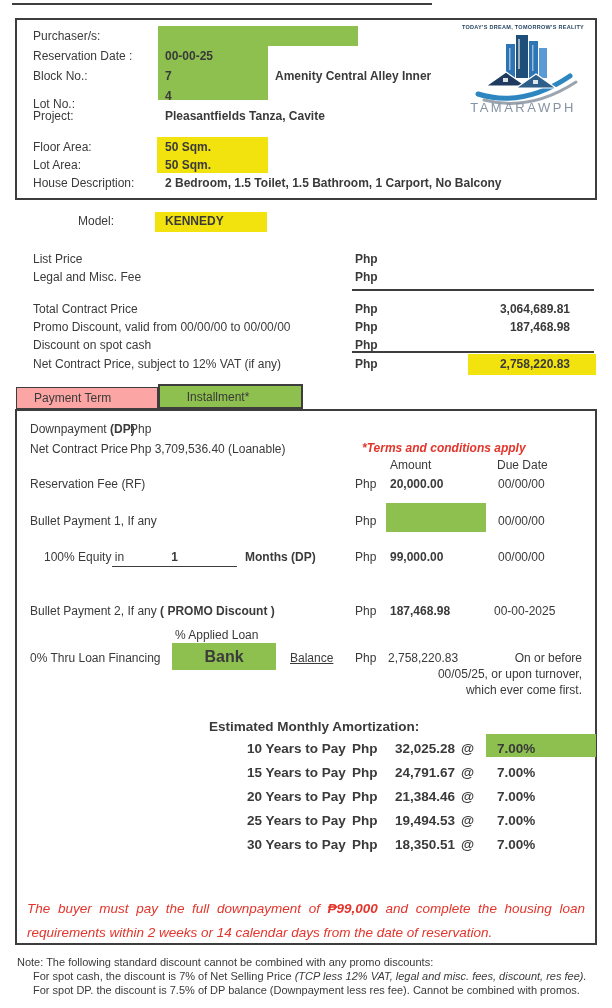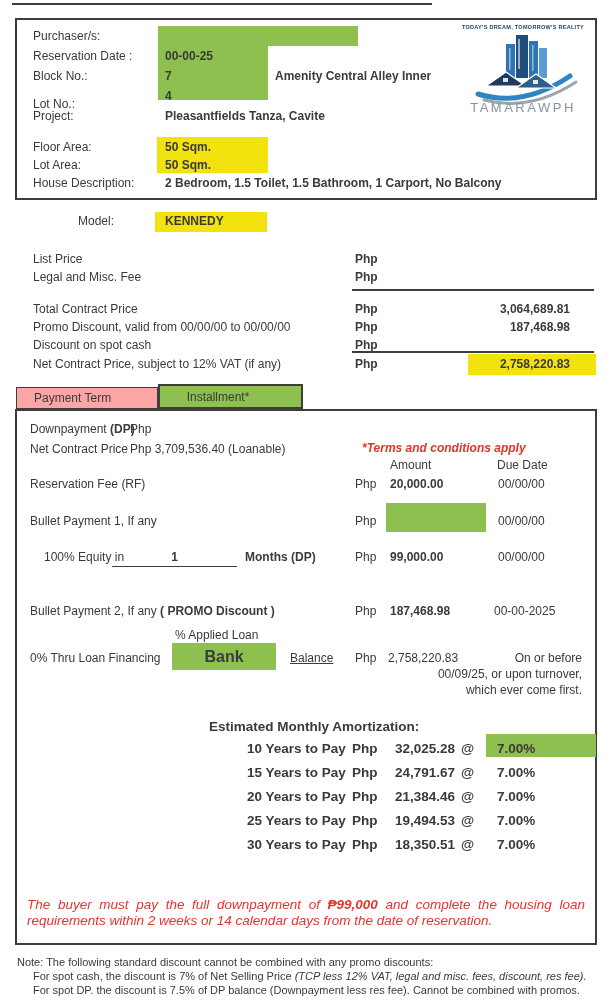--- a/index.html
+++ b/index.html
@@ -12,21 +12,21 @@
   .sm{font-size:11px;}
   .amort{font-size:13.5px;font-weight:700;}
   .box{position:absolute;border:2px solid var(--border,#3d3d3d);box-sizing:border-box;}
   .fillg{position:absolute;background:var(--green,#8dc04f);}
   .filly{position:absolute;background:var(--yellow,#f2e20e);}
   .hline{position:absolute;height:1.5px;background:var(--border,#3d3d3d);}
   .ar{text-align:right;}
   .ac{text-align:center;}
   .tab{position:absolute;box-sizing:border-box;border:1.5px solid var(--border,#3d3d3d);}
   .promo-body{position:absolute;font-size:13.5px;font-style:italic;text-align:justify;
-              line-height:16px;color:var(--red,#e2352b);white-space:normal;}
+              line-height:24px;color:var(--red,#e2352b);white-space:normal;}
   .tagline{position:absolute;font-size:5.5px;font-weight:700;letter-spacing:.3px;
            color:#1c3d5a;text-align:center;white-space:nowrap;}
 </style>
 </head>
 <body>
 
 <div class="page">
 
   <div class="hline" style="left:12px;top:3px;width:420px;height:2px;"></div>
 
@@ -147,21 +147,21 @@
 
   <div class="t" style="left:175px;top:629px;">% Applied Loan</div>
 
   <div class="fillg" style="left:172px;top:643px;width:104px;height:27px;"></div>
   <div class="t" style="left:30px;top:652px;">0% Thru Loan Financing</div>
   <div class="t b ac" style="left:172px;top:648px;width:104px;font-size:16px;color:#3b3b3b;">Bank</div>
   <div class="t" style="left:290px;top:652px;text-decoration:underline;">Balance</div>
   <div class="t" style="left:355px;top:652px;">Php</div>
   <div class="t" style="left:388px;top:652px;">2,758,220.83</div>
   <div class="t ar" style="left:420px;top:652px;width:162px;">On or before</div>
-  <div class="t ar" style="left:420px;top:668px;width:162px;">00/09/25, or upon turnover,</div>
+  <div class="t ar" style="left:420px;top:668px;width:162px;">00/05/25, or upon turnover,</div>
   <div class="t ar" style="left:420px;top:684px;width:162px;">which ever come first.</div>
 
   <div class="t amort" style="left:209px;top:719px;">Estimated Monthly Amortization:</div>
 
   <div class="fillg" style="left:486px;top:734px;width:110px;height:23px;"></div>
 
   <div class="t amort" style="left:247px;top:741px;">10 Years to Pay</div>
   <div class="t amort" style="left:352px;top:741px;">Php</div>
   <div class="t amort ar" style="left:380px;top:741px;width:75px;">32,025.28</div>
   <div class="t amort" style="left:461px;top:741px;">@</div>

